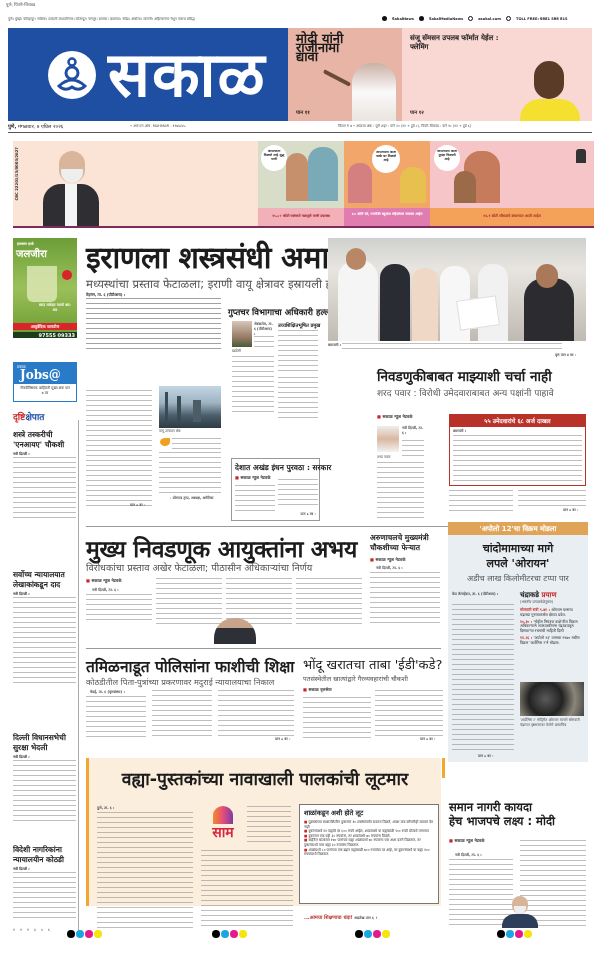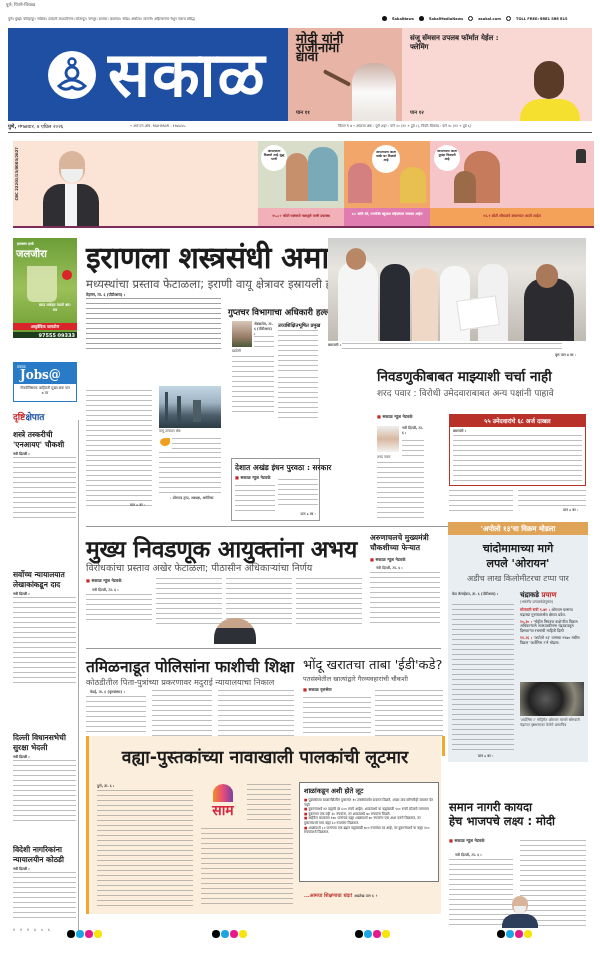--- a/index.html
+++ b/index.html
@@ -226,21 +226,21 @@
 <div class="abs lines" style="left:296px;top:578px;width:66px;height:46px;"></div>
 <div class="abs" style="left:214px;top:618px;width:42px;height:26px;border-radius:20px 20px 0 0;background:linear-gradient(#c8a48a 0,#c8a48a 40%,#2e3038 40%);"></div>
 <div class="rule" style="left:86px;top:648px;width:355px;height:1px;"></div>
 
 <div class="abs hl" style="left:370px;top:533px;width:72px;font-size:7.5px;line-height:10px;">अरुणाचलचे मुख्यमंत्री चौकशीच्या फेऱ्यात</div>
 <div class="abs byline" style="left:370px;top:557px;">सकाळ न्यूज नेटवर्क</div>
 <div class="abs micro" style="left:376px;top:566px;font-weight:bold;">नवी दिल्ली, ता. ६ :</div>
 <div class="abs lines" style="left:370px;top:572px;width:70px;height:52px;"></div>
 
 <div class="abs" style="left:448px;top:522px;width:140px;height:240px;background:#e9eef2;">
-  <div style="background:#e0a458;color:#fff;font-size:7px;font-weight:bold;text-align:center;padding:2px 0;">'अपोलो १३'चा विक्रम मोडला</div>
+  <div style="background:#e0a458;color:#fff;font-size:7px;font-weight:bold;text-align:center;padding:2px 0;">'अपोलो 12'चा विक्रम मोडला</div>
   <div class="hl" style="text-align:center;font-size:11px;margin-top:5px;">चांदोमामाच्या मागे</div>
   <div class="hl" style="text-align:center;font-size:11px;">लपले 'ओरायन'</div>
   <div class="sub" style="text-align:center;font-size:8px;margin-top:2px;white-space:nowrap;">अडीच लाख किलोमीटरचा टप्पा पार</div>
   <div class="micro" style="position:absolute;left:4px;top:70px;width:62px;font-weight:bold;">केप कॅनव्हेरल, ता. ६ (पीटीआय) :</div>
   <div class="lines" style="position:absolute;left:4px;top:82px;width:62px;height:150px;"></div>
   <div style="position:absolute;left:72px;top:68px;font-size:7px;font-weight:bold;">
     <span>चंद्राकडे</span> <span style="color:#c62828;">प्रयाण</span>
   </div>
   <div class="micro" style="position:absolute;left:72px;top:78px;">(भारतीय प्रमाणवेळेनुसार)</div>
   <div style="position:absolute;left:72px;top:86px;width:64px;font-size:3.8px;line-height:4.8px;">
@@ -261,21 +261,21 @@
 <div class="abs lines" style="left:218px;top:690px;width:76px;height:46px;"></div>
 <div class="abs micro" style="left:275px;top:737px;font-weight:bold;"><span>पान ८ वर</span> ›</div>
 
 <div class="abs hl" style="left:303px;top:655px;font-size:13px;white-space:nowrap;font-weight:normal;">भोंदू खरातचा ताबा 'ईडी'कडे?</div>
 <div class="abs sub" style="left:303px;top:674px;font-size:6.5px;white-space:nowrap;">पतसंस्थेतील खात्यांद्वारे गैरव्यवहारांची चौकशी</div>
 <div class="abs byline" style="left:303px;top:687px;">सकाळ वृत्तसेवा</div>
 <div class="abs lines" style="left:303px;top:697px;width:68px;height:42px;"></div>
 <div class="abs lines" style="left:375px;top:690px;width:68px;height:46px;"></div>
 <div class="abs micro" style="left:420px;top:737px;font-weight:bold;"><span>पान ८ वर</span> ›</div>
 
-<div class="abs" style="left:86px;top:736px;width:355px;height:178px;background:#fbeedd;border-left:3px solid #f0a830;">
+<div class="abs" style="left:86px;top:758px;width:355px;height:148px;background:#fbeedd;border-left:3px solid #f0a830;">
   <div style="position:absolute;right:-4px;top:0;width:3px;height:20px;background:#f0a830;"></div>
   <div class="hl" style="text-align:center;font-size:17.5px;margin-top:8px;white-space:nowrap;">वह्या-पुस्तकांच्या नावाखाली पालकांची लूटमार</div>
   <div class="micro" style="position:absolute;left:8px;top:48px;font-weight:bold;">पुणे, ता. ६ :</div>
   <div class="lines" style="position:absolute;left:8px;top:54px;width:96px;height:116px;"></div>
   <div style="position:absolute;left:112px;top:48px;width:44px;height:38px;">
     <div style="position:absolute;left:12px;top:0;width:20px;height:18px;border-radius:50% 50% 0 0;background:linear-gradient(90deg,#f28c28,#e74c7b,#7b3fa0);"></div>
     <div style="position:absolute;left:0;top:16px;width:44px;text-align:center;font-size:14px;font-weight:bold;color:#d7263d;">साम</div>
   </div>
   <div class="lines" style="position:absolute;left:158px;top:48px;width:44px;height:38px;"></div>
   <div class="lines" style="position:absolute;left:112px;top:92px;width:92px;height:78px;"></div>

